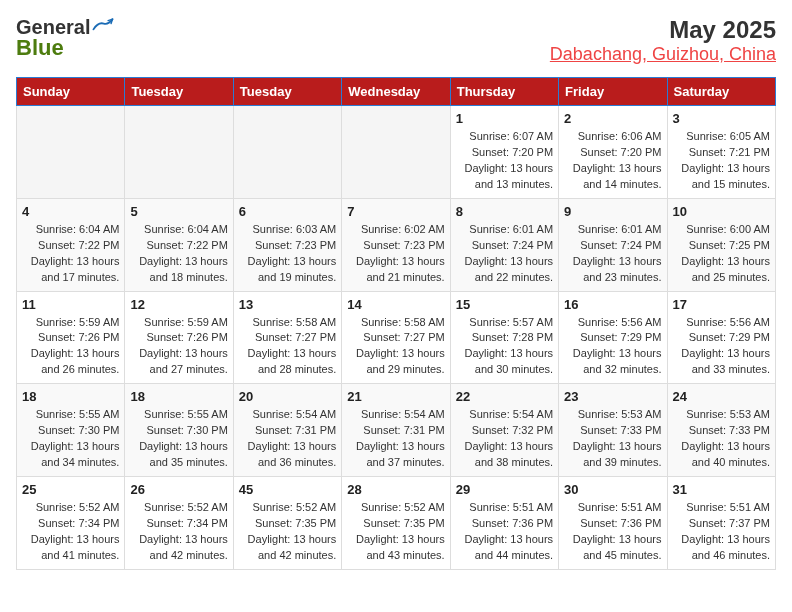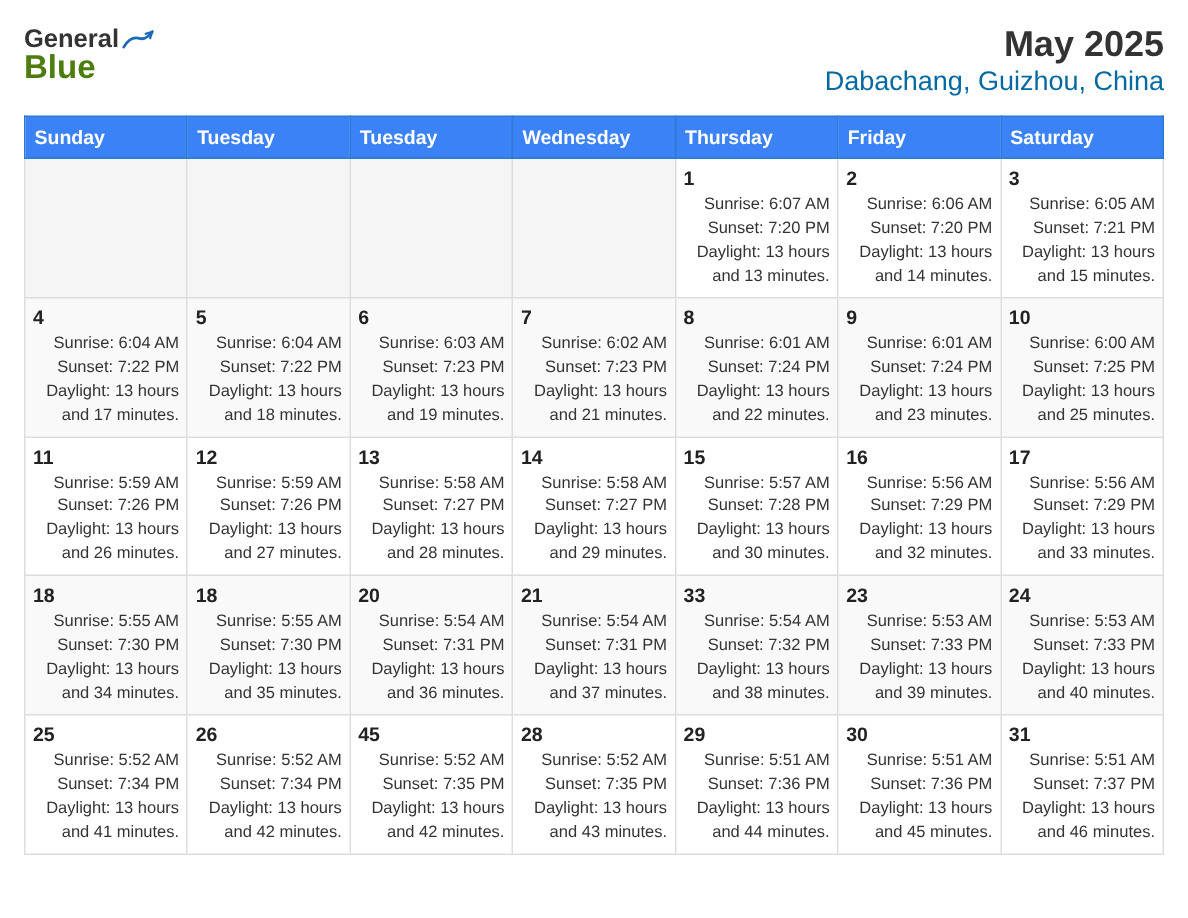--- a/index.html
+++ b/index.html
@@ -16,51 +16,52 @@
       align-items: flex-start;
       margin-bottom: 12px;
     }
     .logo {
       display: flex;
       flex-direction: column;
       align-items: flex-start;
     }
     .logo-text {
       display: flex;
-      align-items: flex-end;
-      font-size: 17px;
+      align-items: flex-start;
+      font-size: 20px;
       font-weight: bold;
       color: #333;
     }
     .logo-general { color: #333; }
     .logo-blue { color: #1a6bb5; }
     .logo-bird {
       width: 22px;
       height: 18px;
       margin-left: 2px;
     }
     .title-section {
       text-align: right;
     }
     .month-year {
       font-size: 24px;
       font-weight: bold;
       color: #333;
     }
     .location {
       font-size: 18px;
-      color: #0369a1;
+      color: #ef4444;
+      text-decoration: underline;
     }
     table {
       width: 100%;
       border-collapse: collapse;
       table-layout: fixed;
     }
     th {
-      background-color: #3b82f6;
+      background-color: #b91c1c;
       color: white;
       text-align: left;
       padding: 6px 6px;
       font-size: 13px;
       font-weight: bold;
       border: 1px solid #2a7bd4;
     }
     td {
       vertical-align: top;
       padding: 5px 5px;
@@ -211,21 +212,21 @@
         </td>
         <td>
           <div class="day-number">20</div>
           <div class="day-info">Sunrise: 5:54 AM<br>Sunset: 7:31 PM<br>Daylight: 13 hours and 36 minutes.</div>
         </td>
         <td>
           <div class="day-number">21</div>
           <div class="day-info">Sunrise: 5:54 AM<br>Sunset: 7:31 PM<br>Daylight: 13 hours and 37 minutes.</div>
         </td>
         <td>
-          <div class="day-number">33</div>
+          <div class="day-number">22</div>
           <div class="day-info">Sunrise: 5:54 AM<br>Sunset: 7:32 PM<br>Daylight: 13 hours and 38 minutes.</div>
         </td>
         <td>
           <div class="day-number">23</div>
           <div class="day-info">Sunrise: 5:53 AM<br>Sunset: 7:33 PM<br>Daylight: 13 hours and 39 minutes.</div>
         </td>
         <td>
           <div class="day-number">24</div>
           <div class="day-info">Sunrise: 5:53 AM<br>Sunset: 7:33 PM<br>Daylight: 13 hours and 40 minutes.</div>
         </td>

